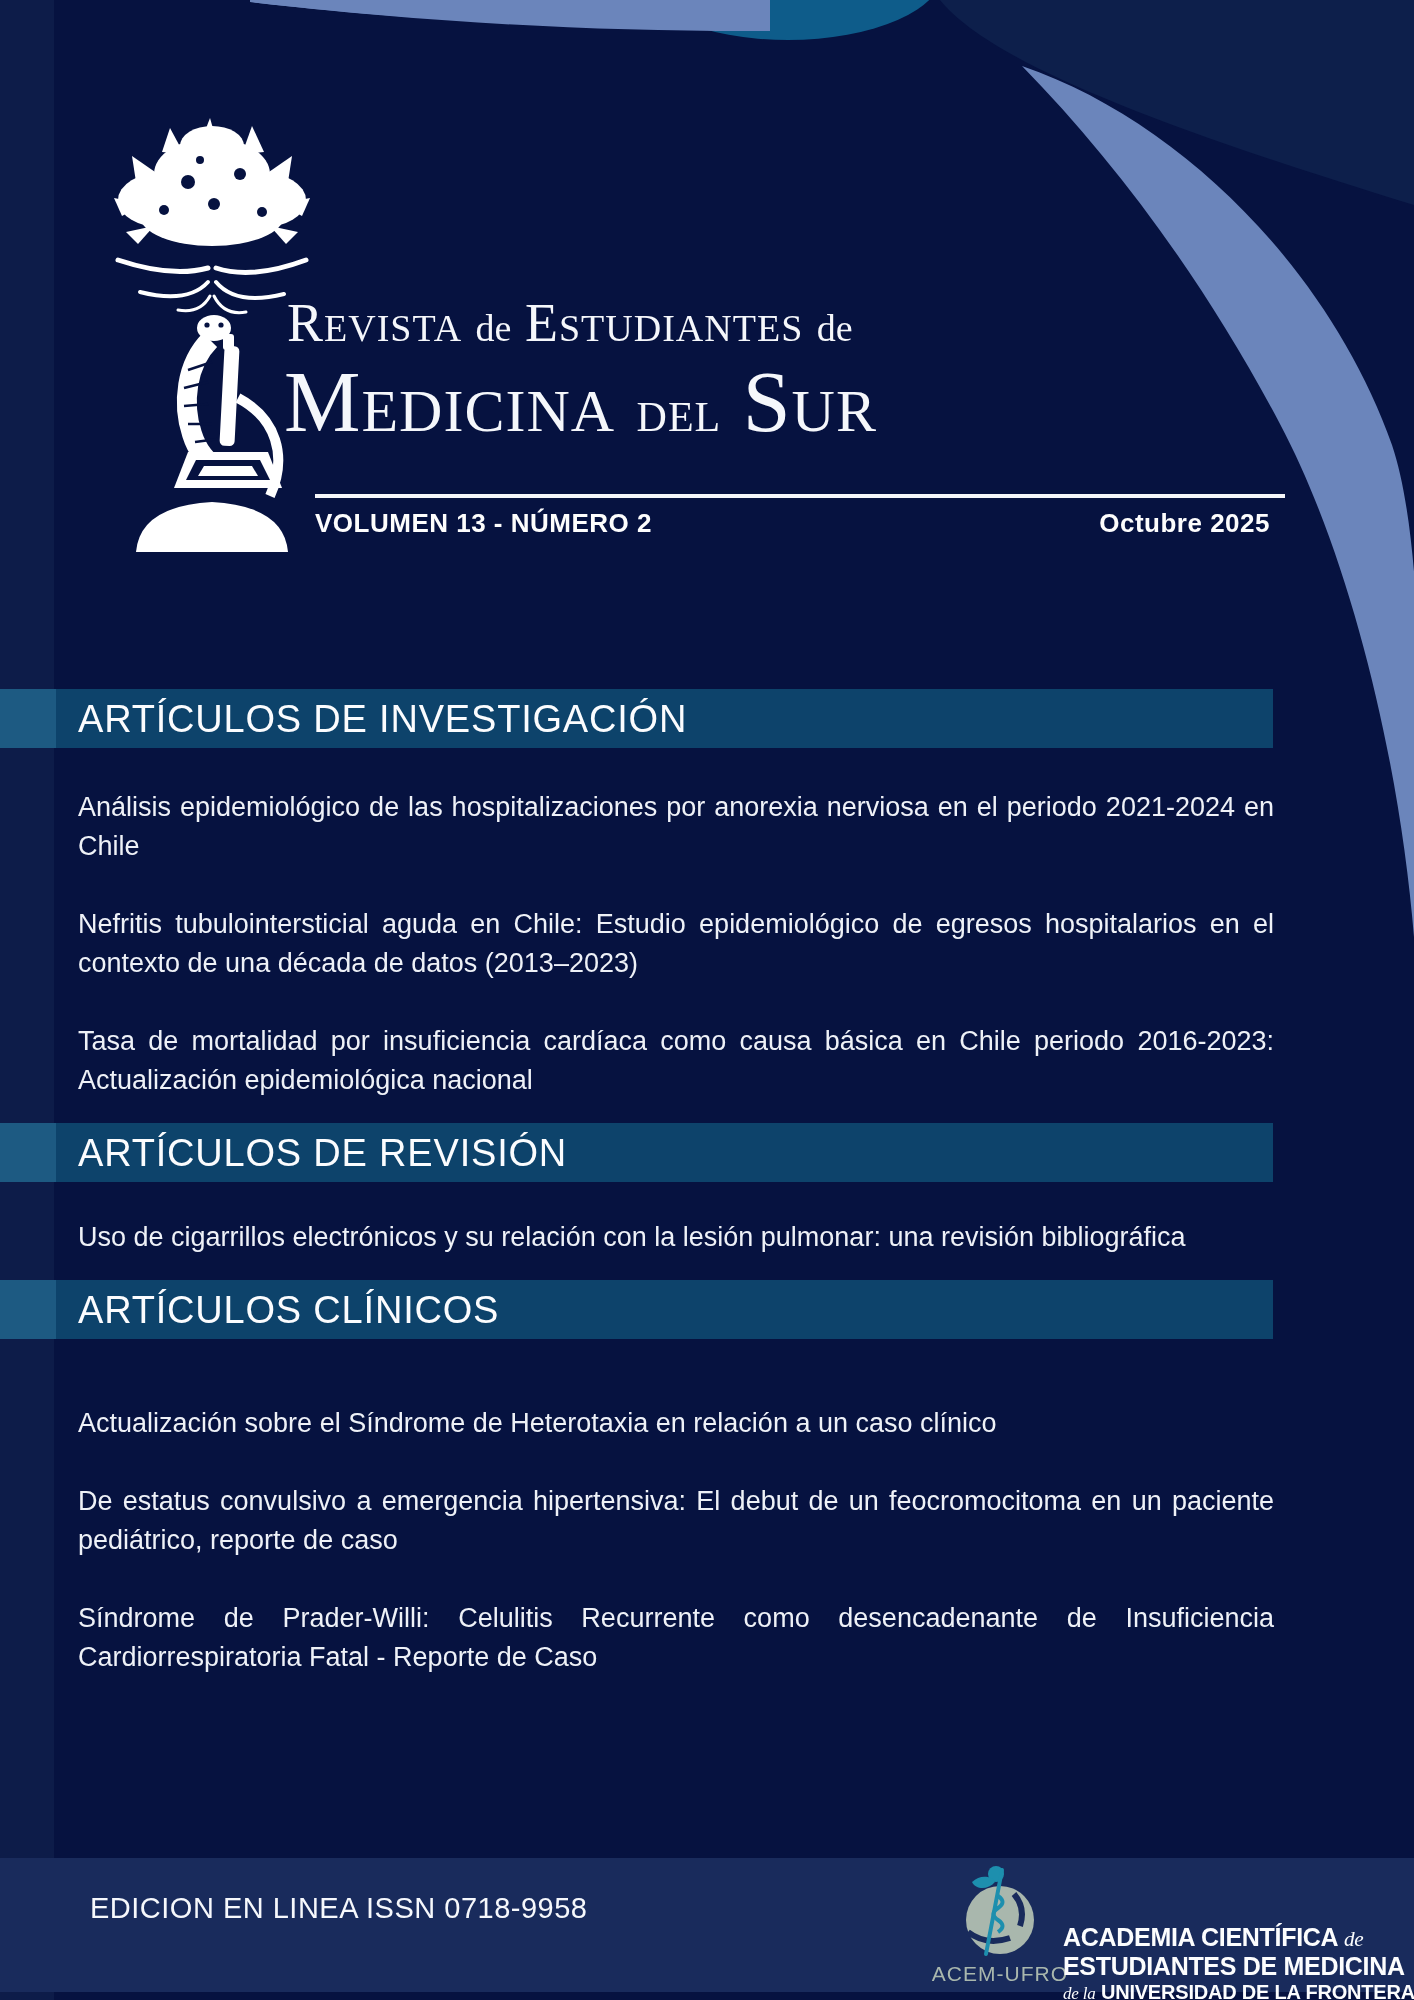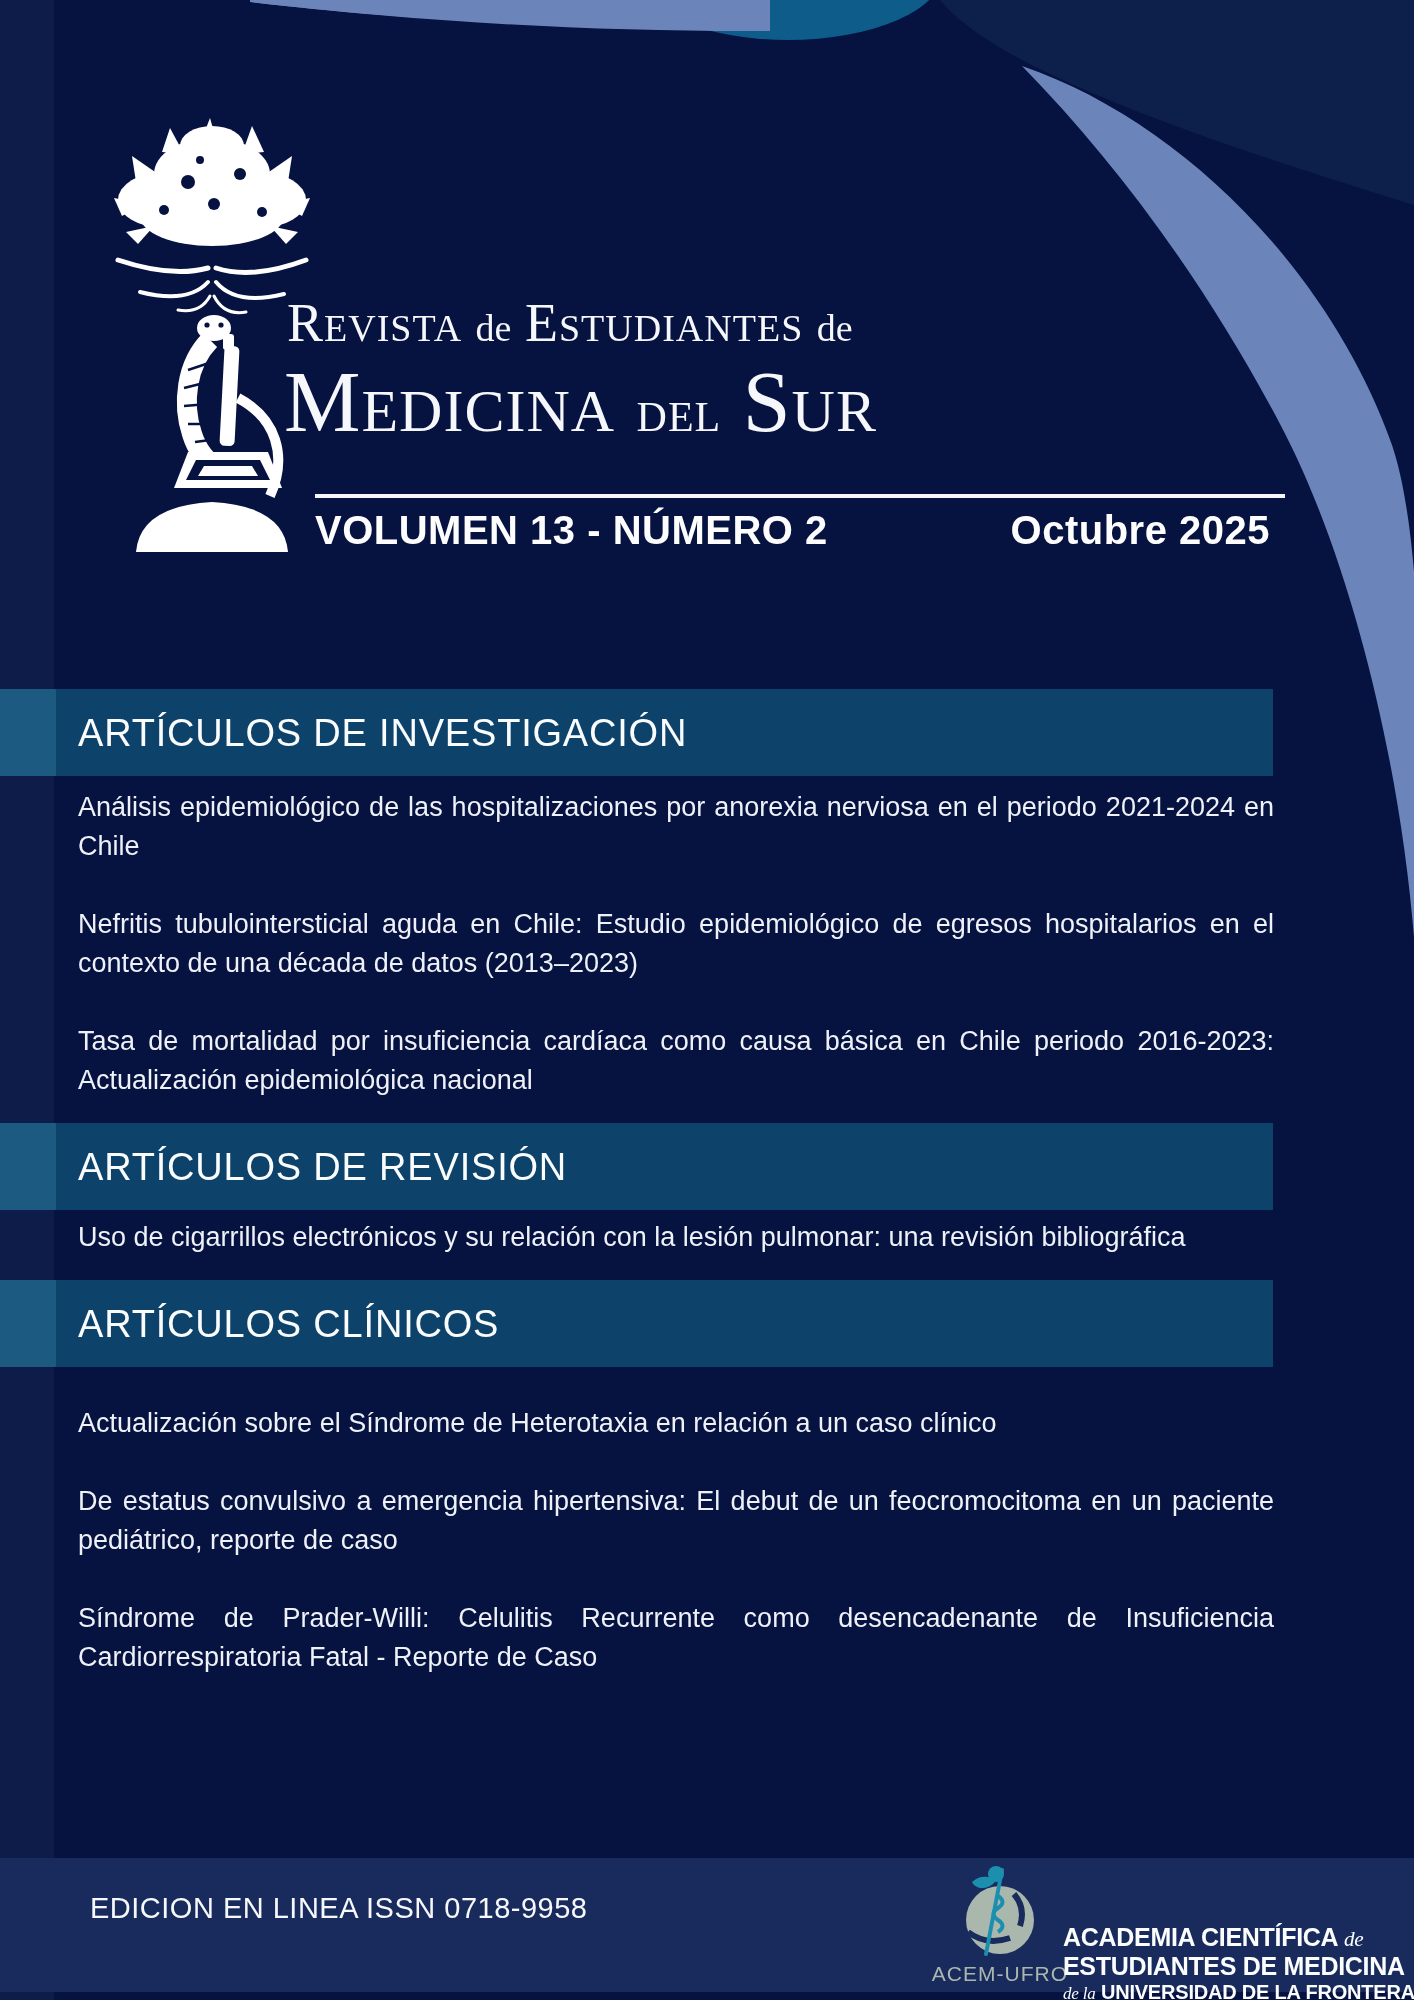--- a/index.html
+++ b/index.html
@@ -12,23 +12,23 @@
   
   .title{font-family:"Liberation Serif",serif;color:#f5f7fb;white-space:nowrap;}
   .t-caps{font-variant:small-caps;letter-spacing:1px;}
   .t-line1{font-size:54px;}
   .t-line1 .t-de{font-size:38px;}
   .t-line2{font-size:86px;}
   .t-line2 .t-mid{font-size:60px;}
   .t-de{font-variant:normal;}
   .rule{background:#f5f7fb;height:4px;}
   .volrow{display:flex;justify-content:space-between;align-items:baseline;
-          font-weight:bold;font-size:40px;letter-spacing:0.5px;color:#fdfdfd;}
-  
-  .secbar{left:0;width:1273px;height:87px;background:#0d436b;}
+          font-weight:bold;font-size:26px;letter-spacing:0.5px;color:#fdfdfd;}
+  
+  .secbar{left:0;width:1273px;height:59px;background:#0d436b;}
   .secbar .seg{position:absolute;left:0;top:0;bottom:0;width:56px;background:#1d5a82;}
   .secbar h2{
     position:absolute;left:78px;top:50%;transform:translateY(-50%);margin:0;
     font-size:38px;font-weight:400;letter-spacing:0.8px;color:#fbfcfe;white-space:nowrap;
   }
   
   .articles{left:78px;width:1196px;color:#eef1f7;font-size:27px;line-height:39px;}
   .articles p{margin:0 0 39px 0;text-align:justify;}
   .articles p:last-child{margin-bottom:0;}
   

